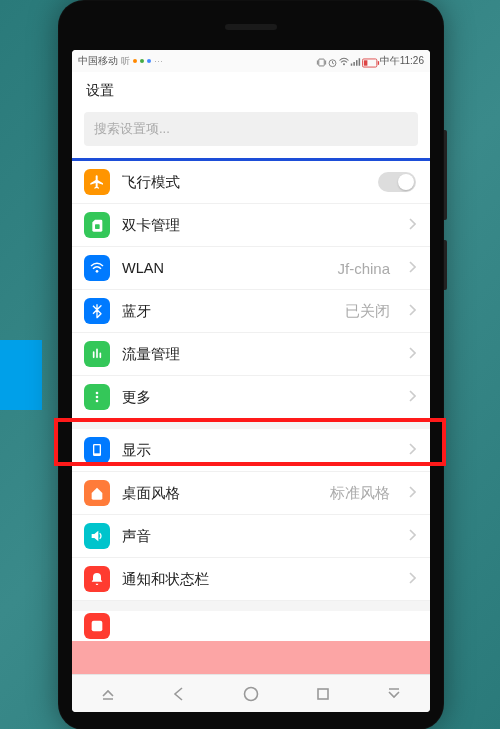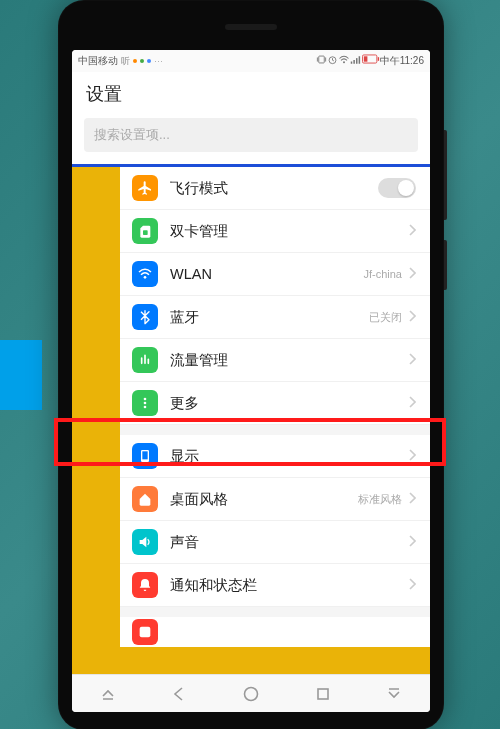--- a/index.html
+++ b/index.html
@@ -59,47 +59,46 @@
   .statusbar {
     height: 22px;
     background: #fafafa;
     display: flex;
     align-items: center;
     font-size: 10px;
     color: #555;
     padding: 0 6px;
   }
   .statusbar .left { display: flex; align-items: center; gap: 3px; }
-  .statusbar .right { margin-left: auto; display: flex; align-items: flex-start; gap: 0; }
+  .statusbar .right { margin-left: auto; display: flex; align-items: flex-end; gap: 0; }
   .statusbar .dot { width: 4px; height: 4px; border-radius: 50%; background: #999; display:inline-block;}
   .statusbar svg { display: block; }
   .header {
     background: #fff;
     padding: 10px 14px 6px;
-    font-size: 18px;
+    font-size: 14px;
     color: #222;
     font-weight: 400;
   }
   .searchwrap {
     background: #fff;
     padding: 6px 12px 12px;
     border-bottom: 3px solid #1d4ed8;
   }
   .searchbox {
     background: #f0f0f0;
     border-radius: 4px;
     padding: 8px 10px;
     font-size: 13px;
     color: #aaa;
   }
   .list {
     flex: 1;
-    background: #eab308;
+    background: #fca5a5;
     overflow: hidden;
-    padding-left: 48px;
   }
   .group-gap { height: 10px; background: #f5f5f5; }
   .row {
     display: flex;
     align-items: center;
     height: 43px;
     padding: 0 14px 0 12px;
     background: #fff;
     border-bottom: 1px solid #f0f0f0;
     position: relative;
@@ -109,21 +108,21 @@
     width: 26px; height: 26px;
     border-radius: 6px;
     margin-right: 12px;
     display: flex;
     align-items: center;
     justify-content: center;
     flex-shrink: 0;
   }
   .icon svg { width: 16px; height: 16px; }
   .label { font-size: 14.5px; color: #222; flex: 1; }
-  .value { font-size: 11px; color: #aaa; margin-right: 6px; text-align: right; }
+  .value { font-size: 15px; color: #aaa; margin-right: 18px; text-align: right; }
   .chevron { color: #ccc; }
   .toggle {
     width: 38px; height: 20px; border-radius: 10px;
     background: #ddd; position: relative;
   }
   .toggle::after {
     content: ""; position: absolute; right: 2px; top: 2px;
     width: 16px; height: 16px; border-radius: 50%; background: #fff;
     box-shadow: 0 1px 2px rgba(0,0,0,0.2);
   }

